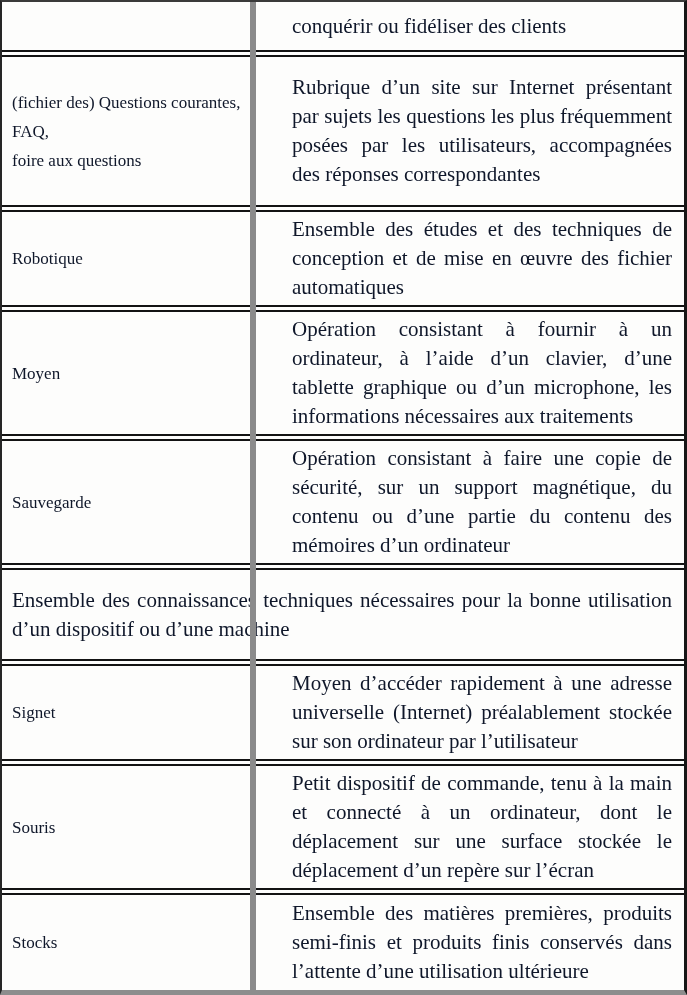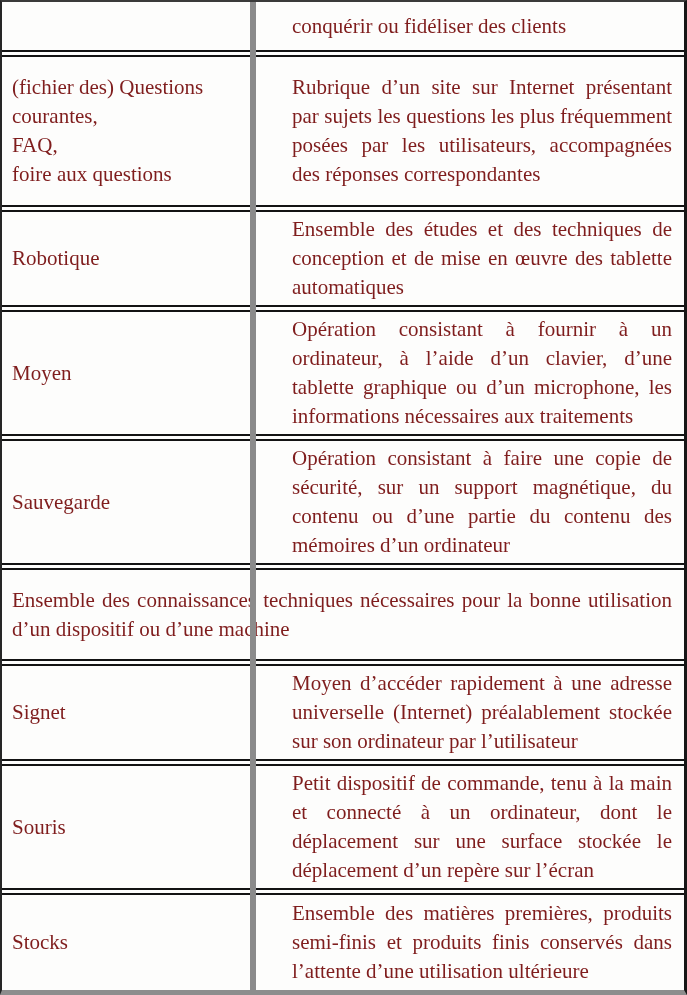--- a/index.html
+++ b/index.html
@@ -11,21 +11,21 @@
     position: relative;
     width: 687px;
     height: 995px;
     box-sizing: border-box;
     background: #fdfdfc;
     border-top: 2px solid #3a3a3a;
     border-left: 2px solid #262626;
     border-right: 3px solid #161616;
     border-bottom: 5px solid #8d8d8d;
     font-family: "Liberation Serif", "DejaVu Serif", serif;
-    color: #7f1d1d;
+    color: #0f172a;
     overflow: hidden;
   }
   .divider-bar {
     position: absolute;
     left: 248px;
     top: 0;
     bottom: 0;
     width: 6px;
     background: #8b8b8b;
     z-index: 2;
@@ -35,21 +35,21 @@
     align-items: center;
     box-sizing: border-box;
   }
   .row + .row {
     border-top: 7px double #131313;
   }
   .cell-term {
     width: 280px;
     box-sizing: border-box;
     padding: 2px 16px 2px 10px;
-    font-size: 21px;
+    font-size: 17px;
     line-height: 29px;
     white-space: pre-line;
     text-align: left;
   }
   .cell-def {
     flex: 1;
     box-sizing: border-box;
     padding: 2px 12px 2px 10px;
     font-size: 21px;
     line-height: 29px;
@@ -78,21 +78,21 @@
 
   <div class="row r2">
     <div class="cell-term">(fichier des) Questions courantes,
 FAQ,
 foire aux questions</div>
     <div class="cell-def">Rubrique d’un site sur Internet présentant par sujets les questions les plus fréquemment posées par les utilisateurs, accompagnées des réponses correspondantes</div>
   </div>
 
   <div class="row r3">
     <div class="cell-term">Robotique</div>
-    <div class="cell-def">Ensemble des études et des techniques de conception et de mise en œuvre des tablette automatiques</div>
+    <div class="cell-def">Ensemble des études et des techniques de conception et de mise en œuvre des fichier automatiques</div>
   </div>
 
   <div class="row r4">
     <div class="cell-term">Moyen</div>
     <div class="cell-def">Opération consistant à fournir à un ordinateur, à l’aide d’un clavier, d’une tablette graphique ou d’un microphone, les informations nécessaires aux traitements</div>
   </div>
 
   <div class="row r5">
     <div class="cell-term">Sauvegarde</div>
     <div class="cell-def">Opération consistant à faire une copie de sécurité, sur un support magnétique, du contenu ou d’une partie du contenu des mémoires d’un ordinateur</div>

